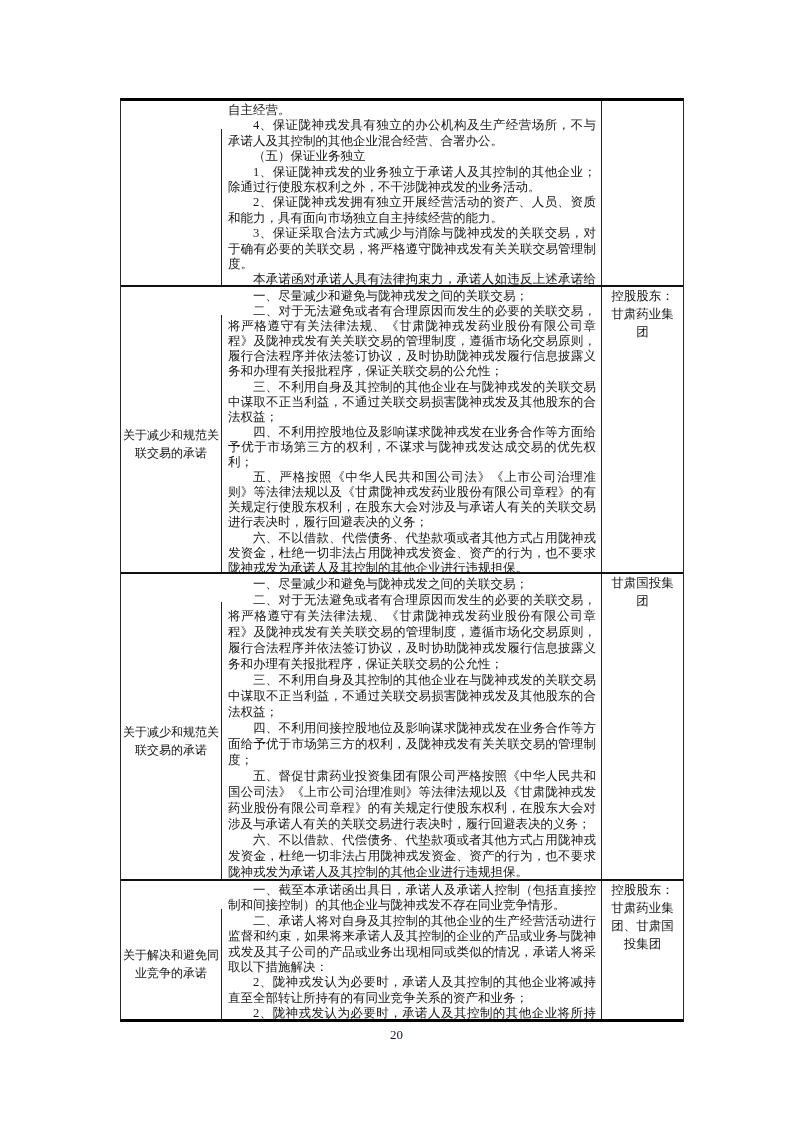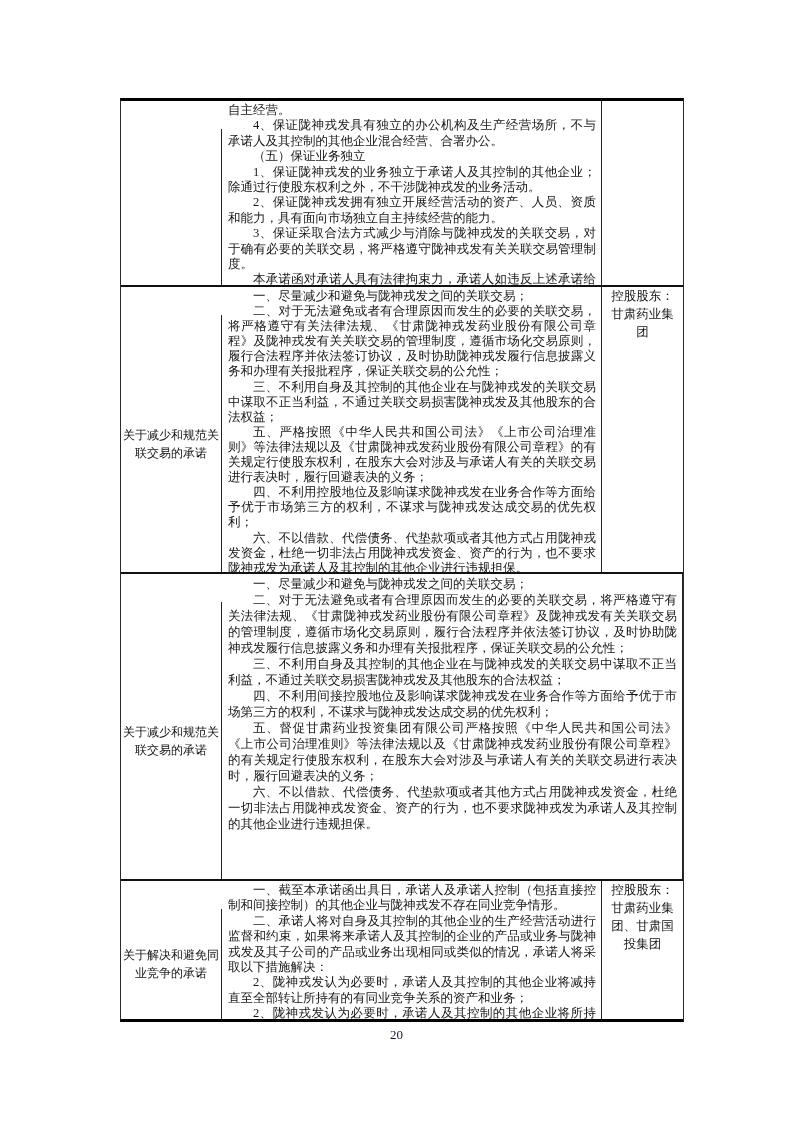--- a/index.html
+++ b/index.html
@@ -114,41 +114,44 @@
     </div>
 
     <div class="row r1">
       <div class="cell label">
         <div class="label-text">关于减少和规范关联交易的承诺</div>
       </div>
       <div class="cell content">
           <p class="para">一、尽量减少和避免与陇神戎发之间的关联交易；</p>
           <p class="para">二、对于无法避免或者有合理原因而发生的必要的关联交易，将严格遵守有关法律法规、《甘肃陇神戎发药业股份有限公司章程》及陇神戎发有关关联交易的管理制度，遵循市场化交易原则，履行合法程序并依法签订协议，及时协助陇神戎发履行信息披露义务和办理有关报批程序，保证关联交易的公允性；</p>
           <p class="para">三、不利用自身及其控制的其他企业在与陇神戎发的关联交易中谋取不正当利益，不通过关联交易损害陇神戎发及其他股东的合法权益；</p>
+          <p class="para">四、不利用控股地位及影响谋求陇神戎发在业务合作等方面给予优于市场第三方的权利，不谋求与陇神戎发达成交易的优先权利；</p>
           <p class="para">五、严格按照《中华人民共和国公司法》《上市公司治理准则》等法律法规以及《甘肃陇神戎发药业股份有限公司章程》的有关规定行使股东权利，在股东大会对涉及与承诺人有关的关联交易进行表决时，履行回避表决的义务；</p>
-          <p class="para">四、不利用控股地位及影响谋求陇神戎发在业务合作等方面给予优于市场第三方的权利，不谋求与陇神戎发达成交易的优先权利；</p>
           <p class="para">六、不以借款、代偿债务、代垫款项或者其他方式占用陇神戎发资金，杜绝一切非法占用陇神戎发资金、资产的行为，也不要求陇神戎发为承诺人及其控制的其他企业进行违规担保。</p>
         </div>
       <div class="cell party">
         <div class="party-text">控股股东：甘肃药业集团</div>
       </div>
     </div>
 
     <div class="row r2">
       <div class="cell label">
         <div class="label-text">关于减少和规范关联交易的承诺</div>
       </div>
       <div class="cell content">
           <p class="para">一、尽量减少和避免与陇神戎发之间的关联交易；</p>
           <p class="para">二、对于无法避免或者有合理原因而发生的必要的关联交易，将严格遵守有关法律法规、《甘肃陇神戎发药业股份有限公司章程》及陇神戎发有关关联交易的管理制度，遵循市场化交易原则，履行合法程序并依法签订协议，及时协助陇神戎发履行信息披露义务和办理有关报批程序，保证关联交易的公允性；</p>
           <p class="para">三、不利用自身及其控制的其他企业在与陇神戎发的关联交易中谋取不正当利益，不通过关联交易损害陇神戎发及其他股东的合法权益；</p>
-          <p class="para">四、不利用间接控股地位及影响谋求陇神戎发在业务合作等方面给予优于市场第三方的权利，不谋求与陇神戎发达成交易的优先权利；</p>
+          <p class="para">四、不利用间接控股地位及影响谋求陇神戎发在业务合作等方面给予优于市场第三方的权利，及陇神戎发有关关联交易的管理制度；</p>
           <p class="para">五、督促甘肃药业投资集团有限公司严格按照《中华人民共和国公司法》《上市公司治理准则》等法律法规以及《甘肃陇神戎发药业股份有限公司章程》的有关规定行使股东权利，在股东大会对涉及与承诺人有关的关联交易进行表决时，履行回避表决的义务；</p>
           <p class="para">六、不以借款、代偿债务、代垫款项或者其他方式占用陇神戎发资金，杜绝一切非法占用陇神戎发资金、资产的行为，也不要求陇神戎发为承诺人及其控制的其他企业进行违规担保。</p>
         </div>
+      <div class="cell party">
+        <div class="party-text">甘肃国投集团</div>
+      </div>
     </div>
 
     <div class="row r3">
       <div class="cell label">
         <div class="label-text">关于解决和避免同业竞争的承诺</div>
       </div>
       <div class="cell content">
           <p class="para">一、截至本承诺函出具日，承诺人及承诺人控制（包括直接控制和间接控制）的其他企业与陇神戎发不存在同业竞争情形。</p>
           <p class="para">二、承诺人将对自身及其控制的其他企业的生产经营活动进行监督和约束，如果将来承诺人及其控制的企业的产品或业务与陇神戎发及其子公司的产品或业务出现相同或类似的情况，承诺人将采取以下措施解决：</p>
           <p class="para">2、陇神戎发认为必要时，承诺人及其控制的其他企业将减持直至全部转让所持有的有同业竞争关系的资产和业务；</p>

